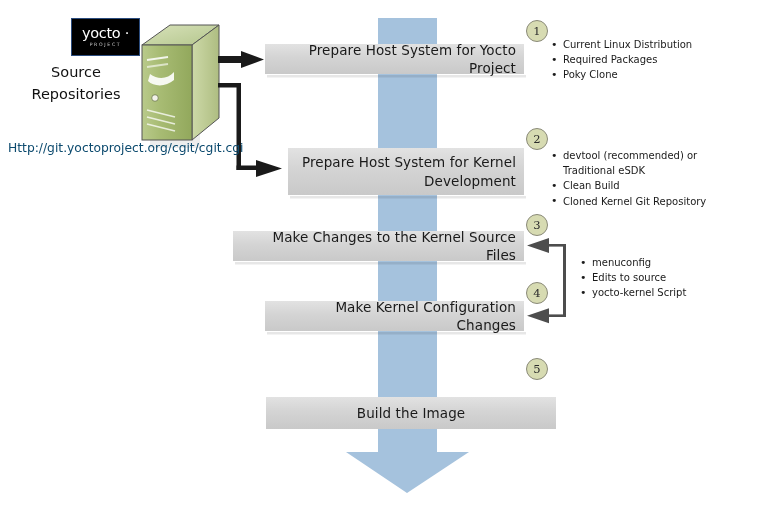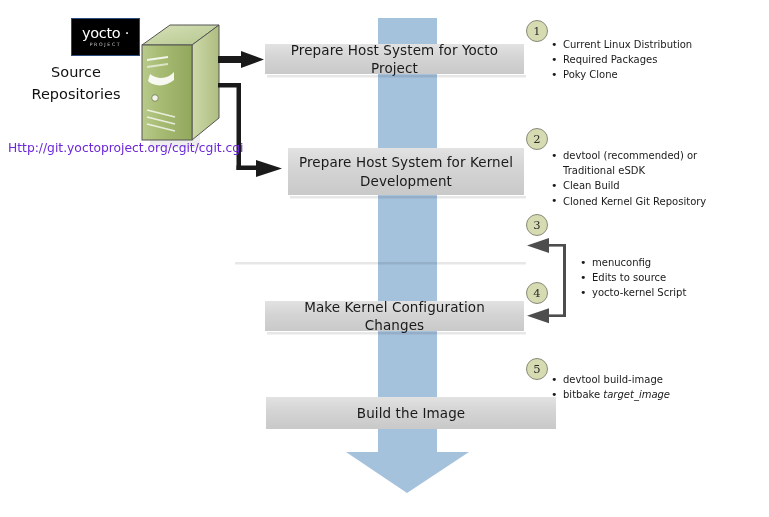--- a/index.html
+++ b/index.html
@@ -14,21 +14,21 @@
   #stage{position:absolute;left:0;top:0;width:769px;height:517px;}
   #bgsvg{position:absolute;left:0;top:0;width:769px;height:517px;}
 
   
   .pbox{
     position:absolute;
     background:linear-gradient(to bottom,#e2e2e2 0%,#d4d4d4 45%,#c9c9c9 100%);
     color:#1a1a1a;
     font-size:13.5px;
     display:flex;align-items:center;justify-content:center;
-    text-align:center;
+    text-align:right;
     line-height:1.35;
     letter-spacing:.1px;
     box-sizing:border-box;
     padding:0 8px;
   }
   #box1{left:265px;top:44px;width:259px;height:30px;}
   #box2{left:288px;top:148px;width:236px;height:47px;}
   #box3{left:233px;top:231px;width:291px;height:30px;}
   #box4{left:265px;top:301px;width:259px;height:30px;}
   #box5{left:266px;top:377px;width:290px;height:32px;margin-top:20px;}
@@ -94,21 +94,21 @@
   #logo .l2{
     color:#c9c9c9;font-size:4.6px;letter-spacing:1.7px;line-height:1;margin-top:2.5px;
   }
   #srclabel{
     position:absolute;left:14px;top:62px;width:124px;
     font-size:14.5px;font-weight:normal;color:#111;
     text-align:center;line-height:1.5;
   }
   #urllabel{
     position:absolute;left:8px;top:141px;width:222px;
-    font-size:12.3px;color:#6d28d9;text-align:left;
+    font-size:12.3px;color:#0c4a6e;text-align:left;
   }
 </style>
 </head>
 <body>
 
 <div id="stage">
 
   <svg id="bgsvg" viewBox="0 0 769 517">
     <defs>
       <linearGradient id="svrFront" x1="0" y1="0" x2="1" y2="0">
@@ -181,20 +181,21 @@
   <div id="logo">
     <span class="l1">yocto ·</span>
     <span class="l2">PROJECT</span>
   </div>
   <div id="srclabel">Source
 Repositories</div>
   <div id="urllabel">Http://git.yoctoproject.org/cgit/cgit.cgi</div>
 
   <div class="pbox" id="box1">Prepare Host System for Yocto Project</div>
   <div class="pbox" id="box2">Prepare Host System for Kernel Development</div>
+  <div class="pbox" id="box3">Make Changes to the Kernel Source Files</div>
   <div class="pbox" id="box4">Make Kernel Configuration Changes</div>
   <div class="pbox" id="box5">Build the Image</div>
 
   <div class="numbadge" id="n1">1</div>
   <div class="numbadge" id="n2">2</div>
   <div class="numbadge" id="n3">3</div>
   <div class="numbadge" id="n4">4</div>
   <div class="numbadge" id="n5">5</div>
 
   <ul class="blist" id="list1">
@@ -209,18 +210,14 @@
     <li>Clean Build</li>
     <li>Cloned Kernel Git Repository</li>
   </ul>
 
   <ul class="blist" id="list3">
     <li>menuconfig</li>
     <li>Edits to source</li>
     <li>yocto-kernel Script</li>
   </ul>
 
-  <ul class="blist" id="list5">
-    <li>devtool build-image</li>
-    <li><span>bitbake </span><span class="ital">target_image</span></li>
-  </ul>
 
 </div>
 
 </body></html>

